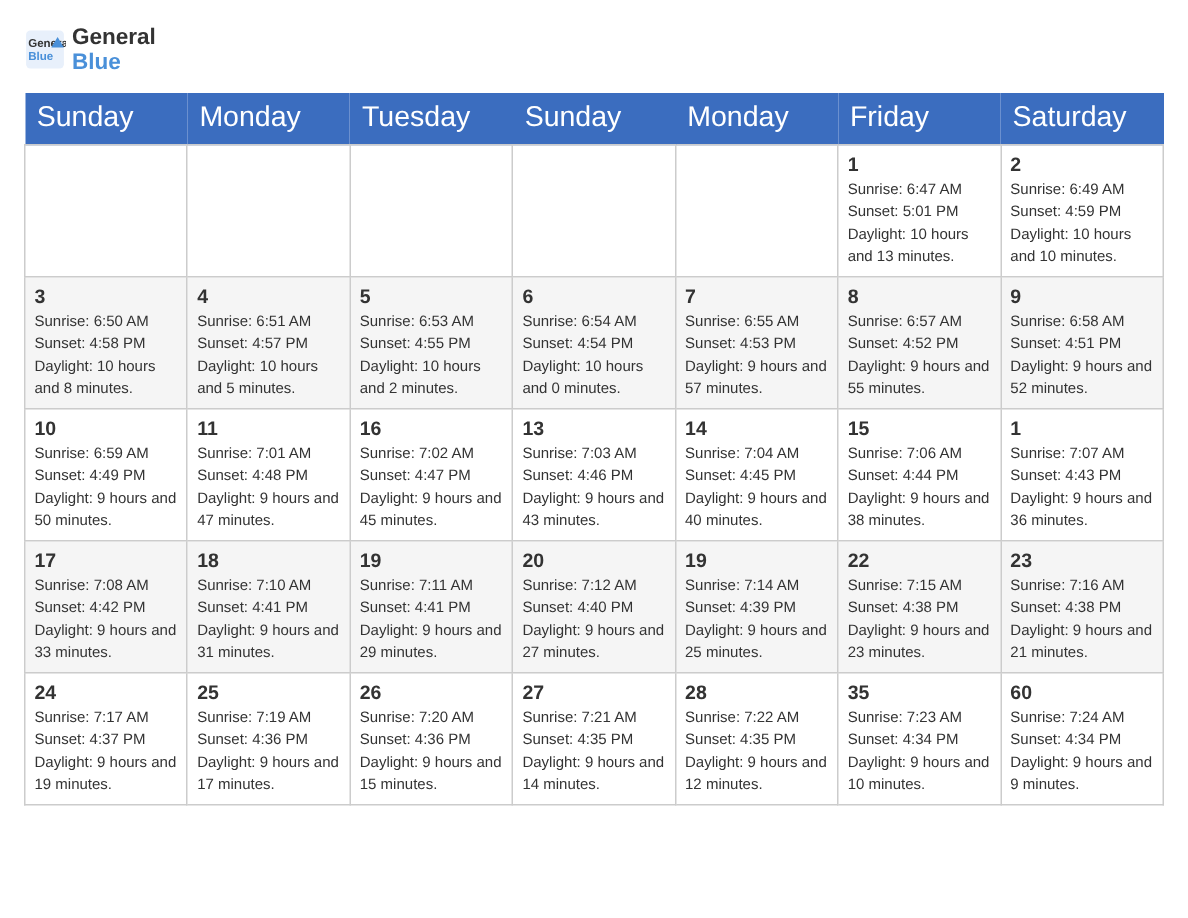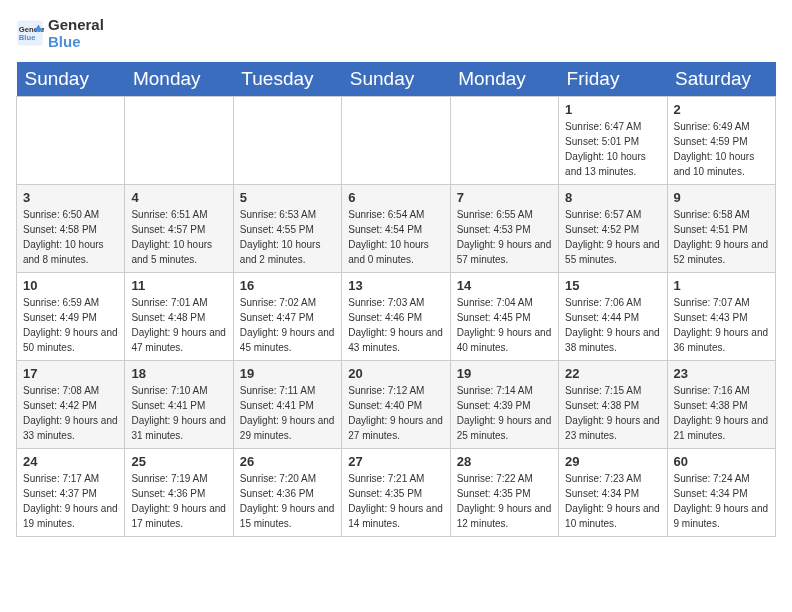--- a/index.html
+++ b/index.html
@@ -230,21 +230,21 @@
         </td>
         <td>
           <span class="day-num">27</span>
           <div class="day-info">Sunrise: 7:21 AM<br>Sunset: 4:35 PM<br>Daylight: 9 hours and 14 minutes.</div>
         </td>
         <td>
           <span class="day-num">28</span>
           <div class="day-info">Sunrise: 7:22 AM<br>Sunset: 4:35 PM<br>Daylight: 9 hours and 12 minutes.</div>
         </td>
         <td>
-          <span class="day-num">29</span>
+          <span class="day-num">35</span>
           <div class="day-info">Sunrise: 7:23 AM<br>Sunset: 4:34 PM<br>Daylight: 9 hours and 10 minutes.</div>
         </td>
         <td>
           <span class="day-num">60</span>
           <div class="day-info">Sunrise: 7:24 AM<br>Sunset: 4:34 PM<br>Daylight: 9 hours and 9 minutes.</div>
         </td>
       </tr>
     </tbody>
 </table>
 

